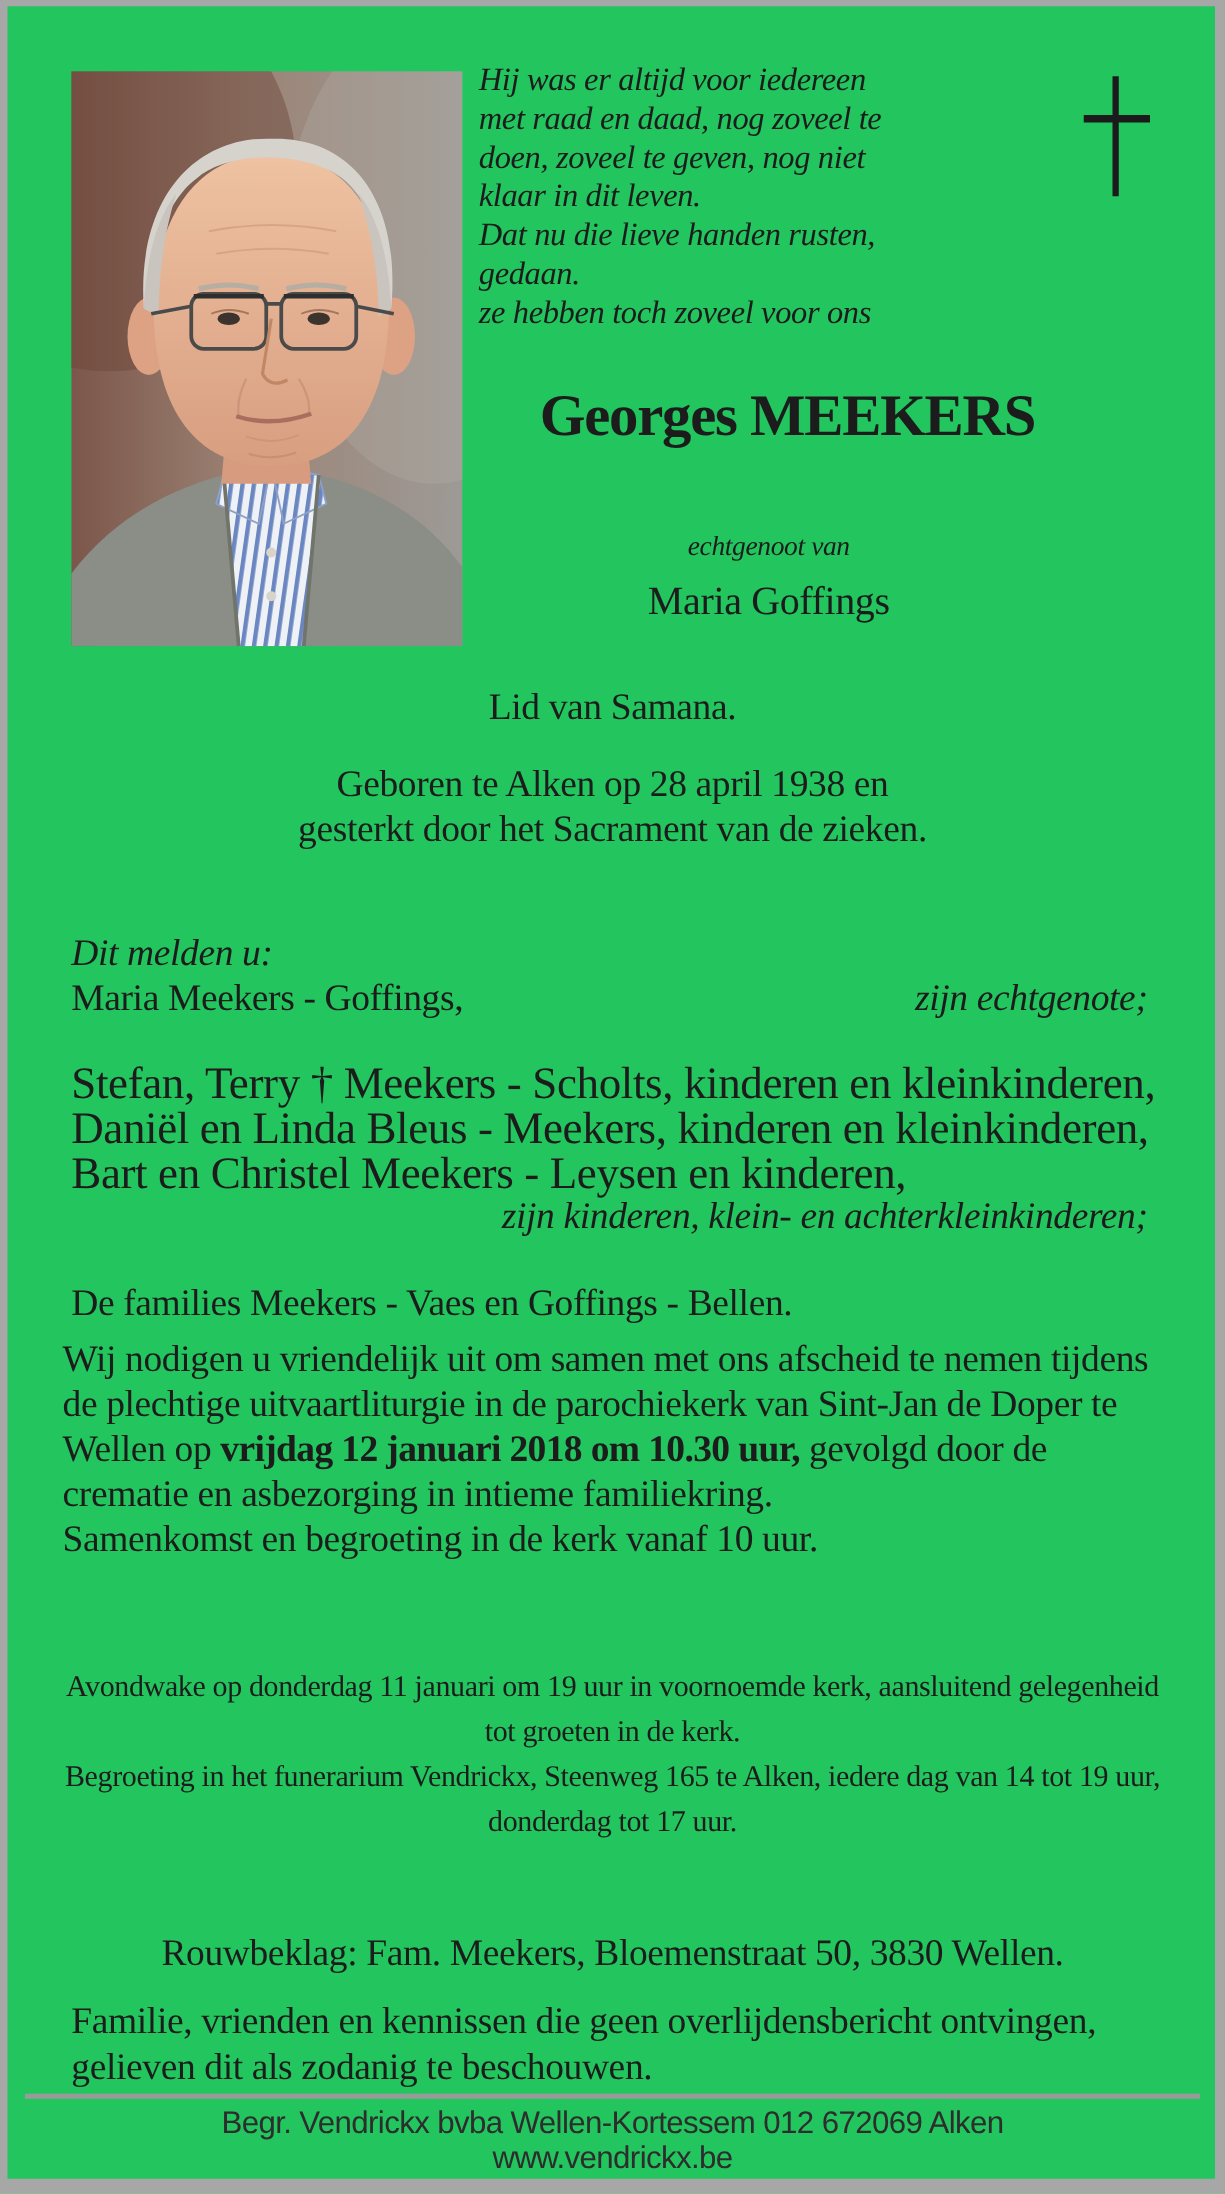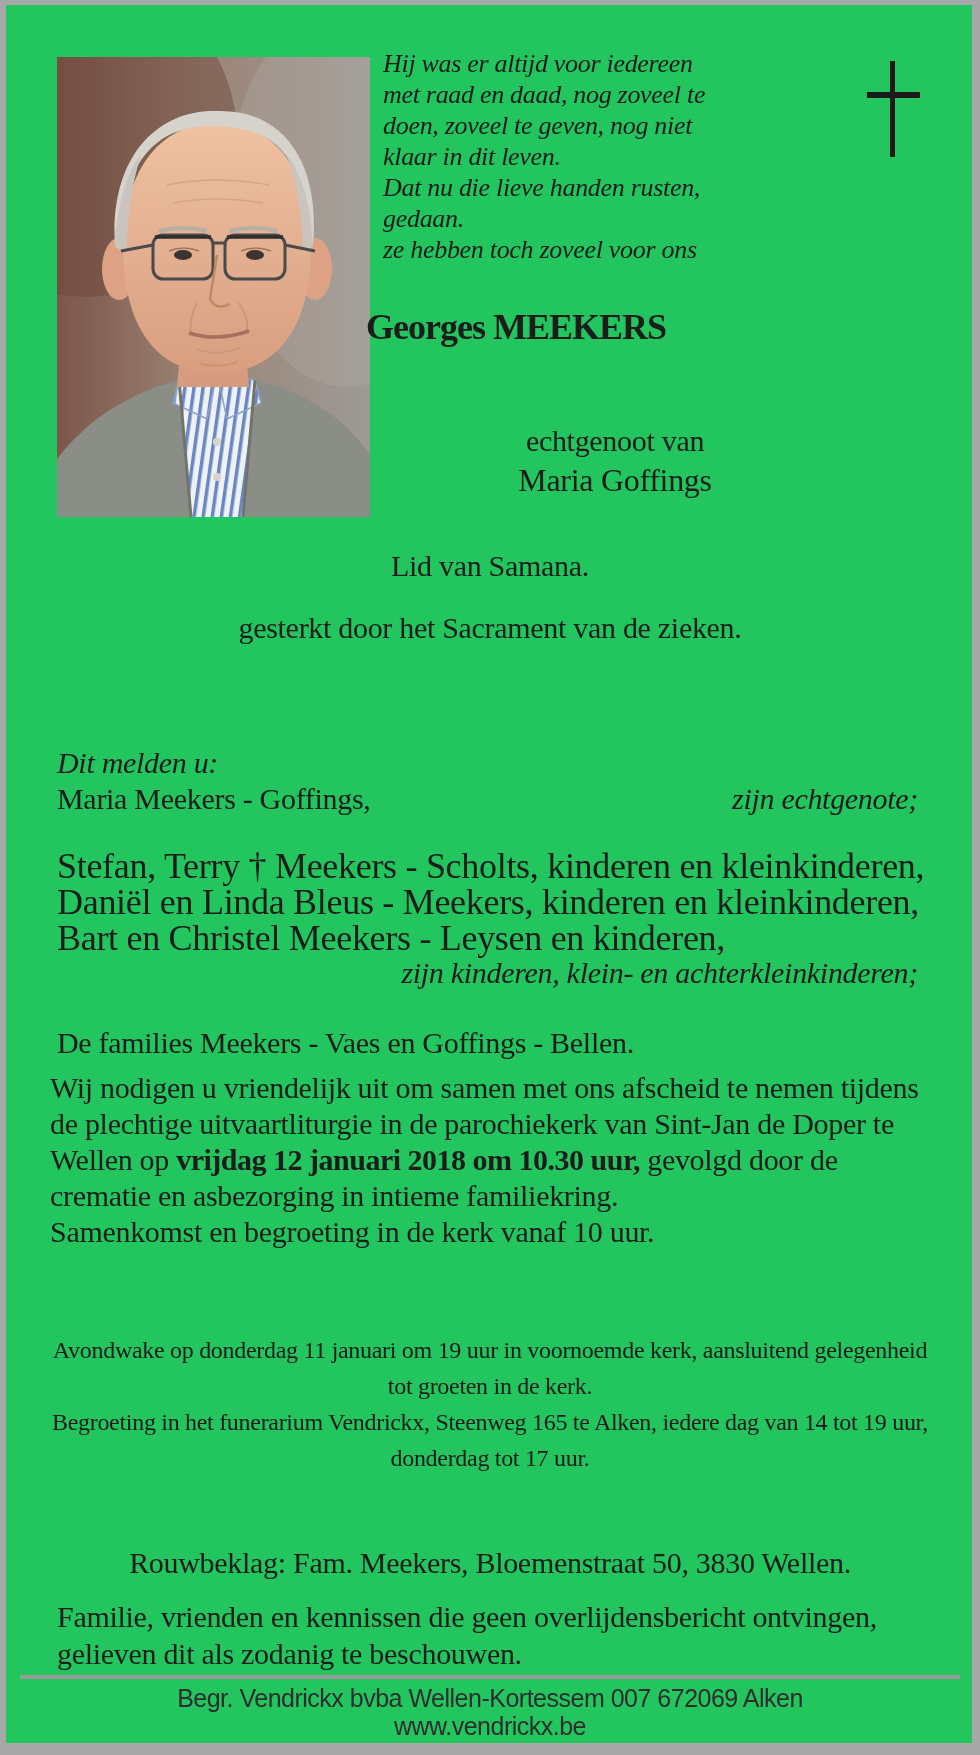--- a/index.html
+++ b/index.html
@@ -18,24 +18,24 @@
   .photo svg{display:block;width:100%;height:100%;}
 
   .poem{position:absolute;left:383px;top:48px;width:430px;
     font-style:italic;font-size:26px;line-height:31px;}
   .poem div{white-space:nowrap;}
 
   .cross{position:absolute;left:867px;top:61px;width:53px;height:96px;}
   .cross .stem{position:absolute;left:23px;top:0;width:5px;height:96px;background:#1b1b1b;}
   .cross .bar{position:absolute;left:0;top:31px;width:53px;height:6px;background:#1b1b1b;}
 
-  .name{position:absolute;left:366px;top:306px;width:500px;text-align:left;
-    font-size:36px;font-weight:bold;letter-spacing:-1px;}
+  .name{position:absolute;left:380px;top:306px;width:500px;text-align:center;
+    font-size:47px;font-weight:bold;letter-spacing:-1px;}
   .relation{position:absolute;left:370px;top:424px;width:490px;text-align:center;
-    font-size:30px;}
+    font-style:italic;font-size:22px;}
   .spouse{position:absolute;left:370px;top:462px;width:490px;text-align:center;font-size:32px;}
 
   .center-line{position:absolute;left:30px;width:920px;text-align:center;font-size:30px;line-height:35px;}
   .membership{top:548px;}
   .life{top:610px;line-height:36px;}
 
   .announce-label{position:absolute;left:57px;top:746px;font-style:italic;font-size:30px;}
   .announcer-row{position:absolute;left:57px;right:62px;top:782px;display:flex;
     justify-content:space-between;font-size:30px;}
   .announcer-row .rel{font-style:italic;}
@@ -152,20 +152,21 @@
     <div>ze hebben toch zoveel voor ons</div>
   </div>
 
   <div class="name">Georges MEEKERS</div>
   <div class="relation">echtgenoot van</div>
   <div class="spouse">Maria Goffings</div>
 
   <div class="center-line membership">Lid van Samana.</div>
 
   <div class="center-line life">
+    <div>Geboren te Alken op 28 april 1938 en</div>
     <div>gesterkt door het Sacrament van de zieken.</div>
   </div>
 
   <div class="announce-label">Dit melden u:</div>
   <div class="announcer-row">
     <span>Maria Meekers - Goffings,</span>
     <span class="rel">zijn echtgenote;</span>
   </div>
 
   <div class="children">
@@ -186,17 +187,17 @@
     <div>Avondwake op donderdag 11 januari om 19 uur in voornoemde kerk, aansluitend gelegenheid tot groeten in de kerk.</div>
     <div>Begroeting in het funerarium Vendrickx, Steenweg 165 te Alken, iedere dag van 14 tot 19 uur, donderdag tot 17 uur.</div>
   </div>
 
   <div class="center-line condolence">Rouwbeklag: Fam. Meekers, Bloemenstraat 50, 3830 Wellen.</div>
 
   <div class="notice">Familie, vrienden en kennissen die geen overlijdensbericht ontvingen, gelieven dit als zodanig te beschouwen.</div>
 
   <div class="divider"></div>
   <div class="footer">
-    <div>Begr. Vendrickx bvba Wellen-Kortessem 007 672069 Alken</div>
+    <div>Begr. Vendrickx bvba Wellen-Kortessem 012 672069 Alken</div>
     <div>www.vendrickx.be</div>
   </div>
 
 </div>
 
 </body></html>

